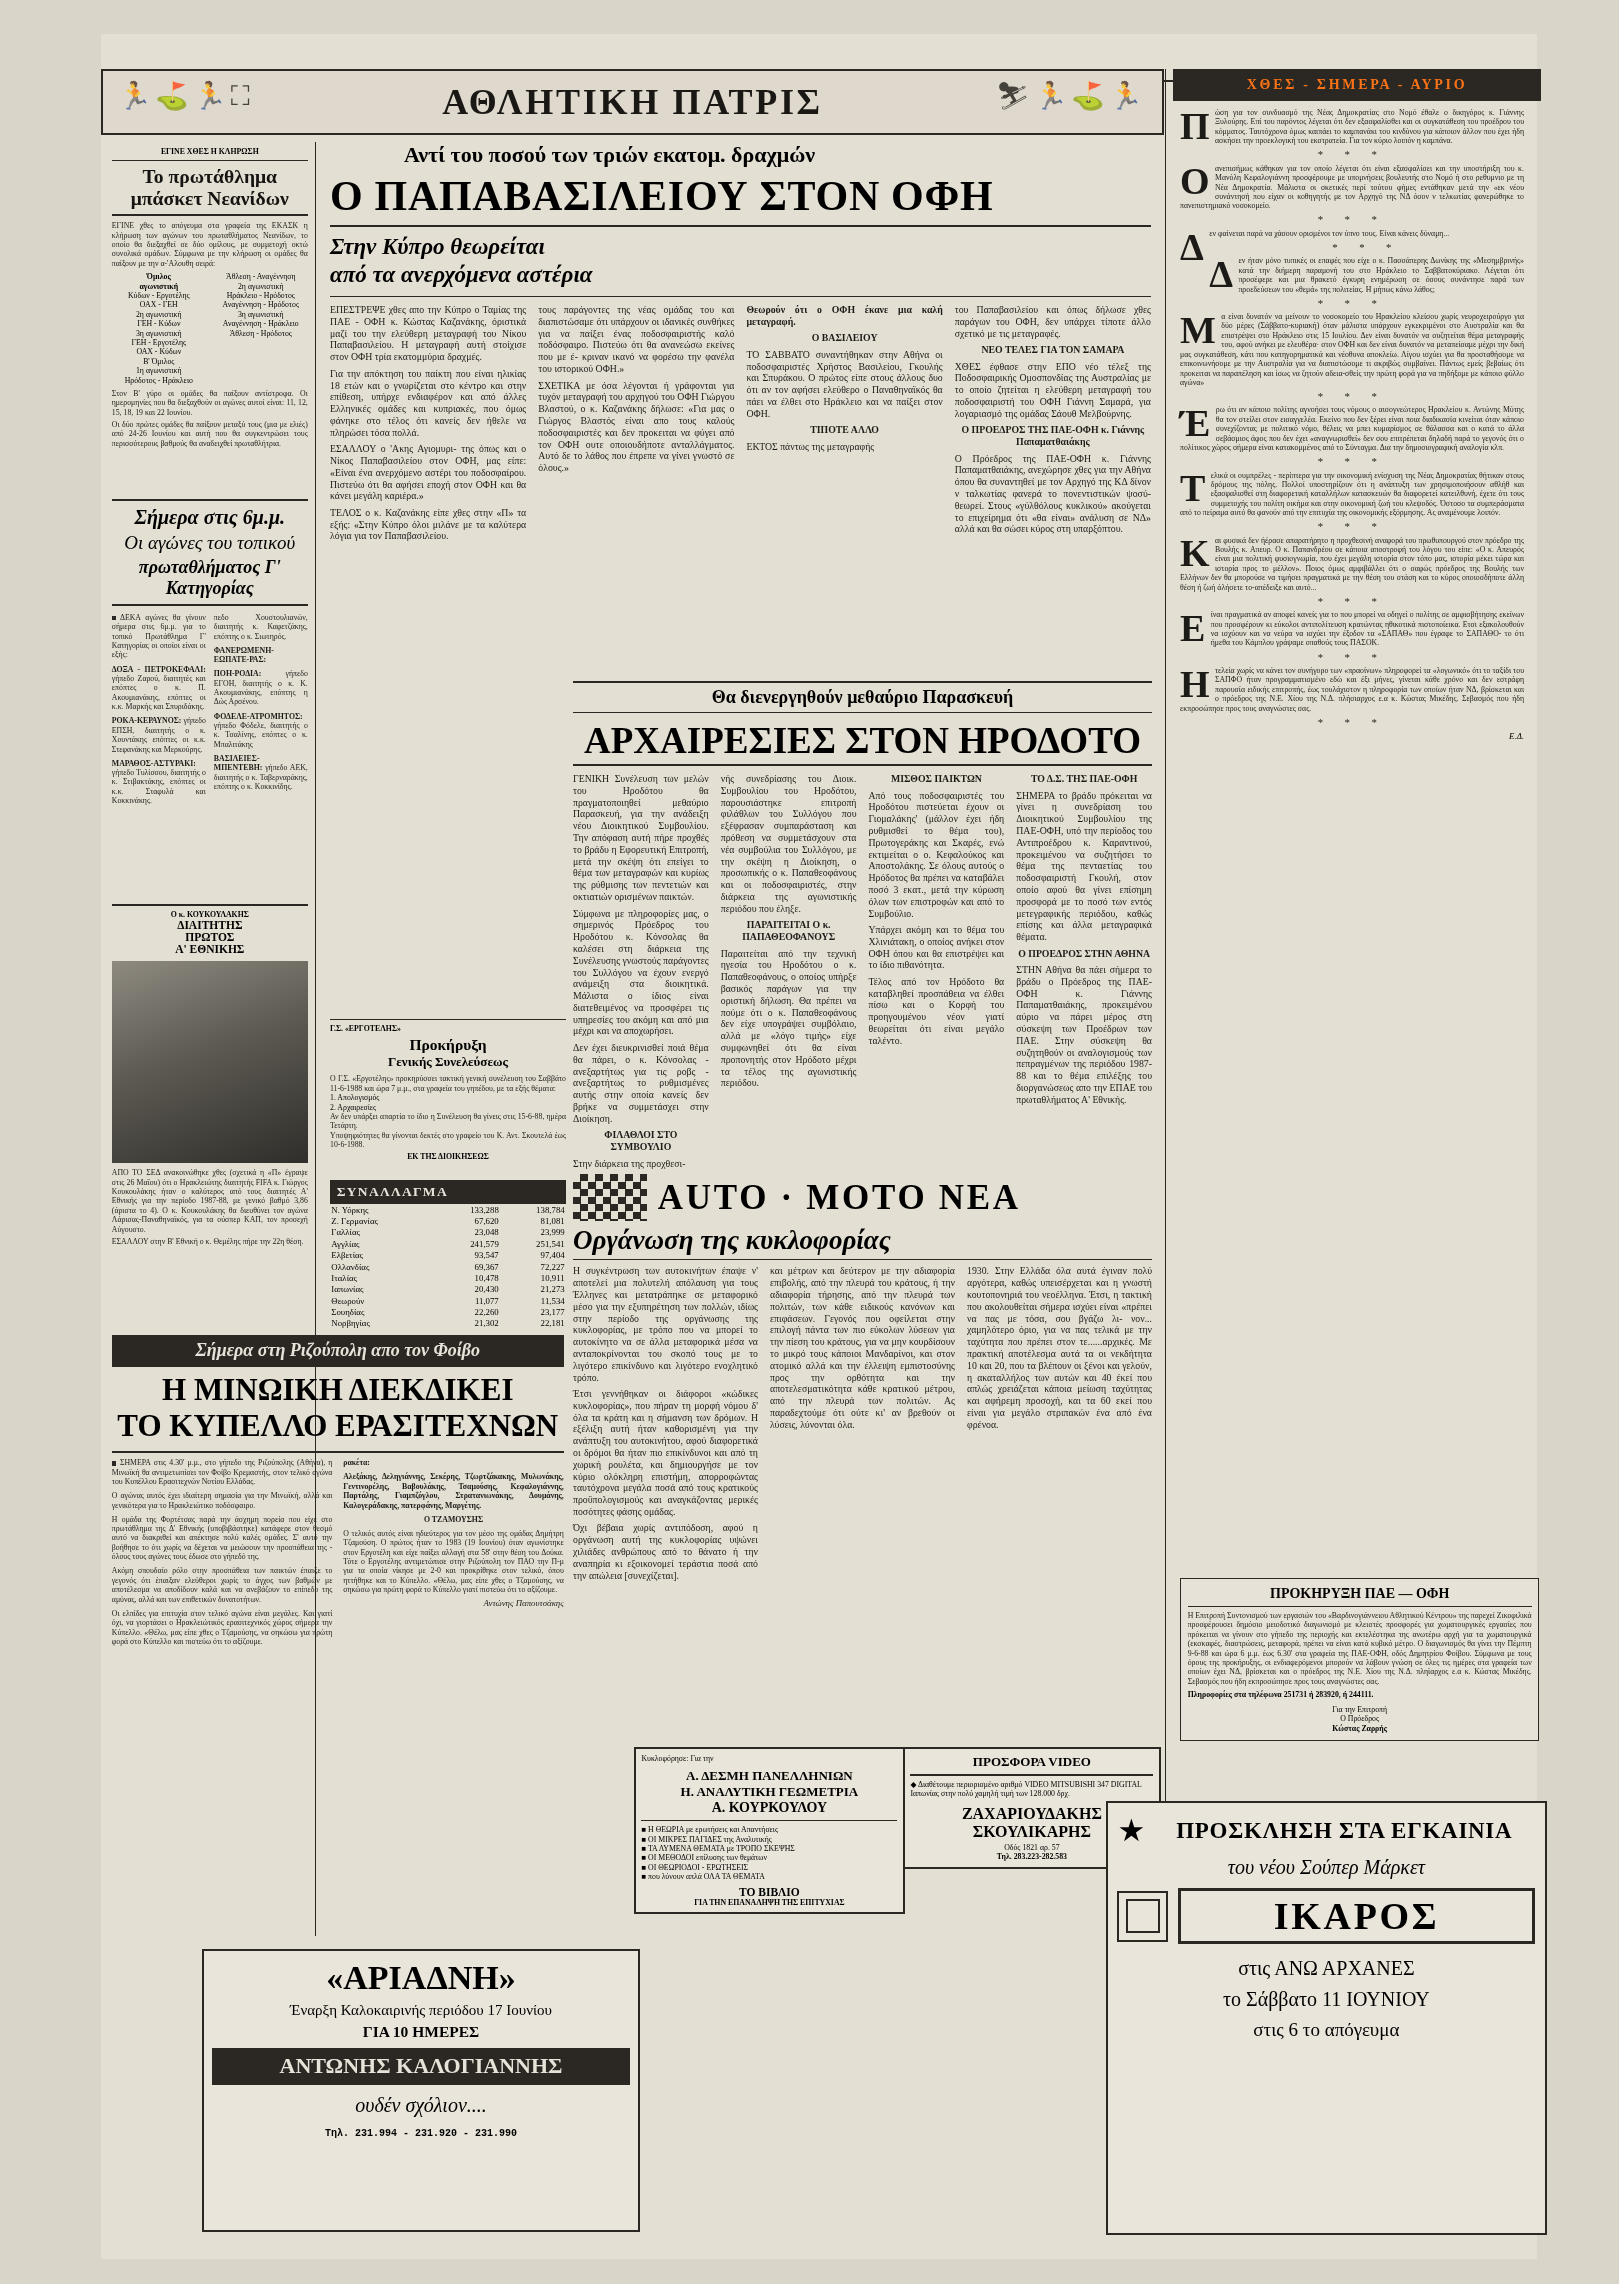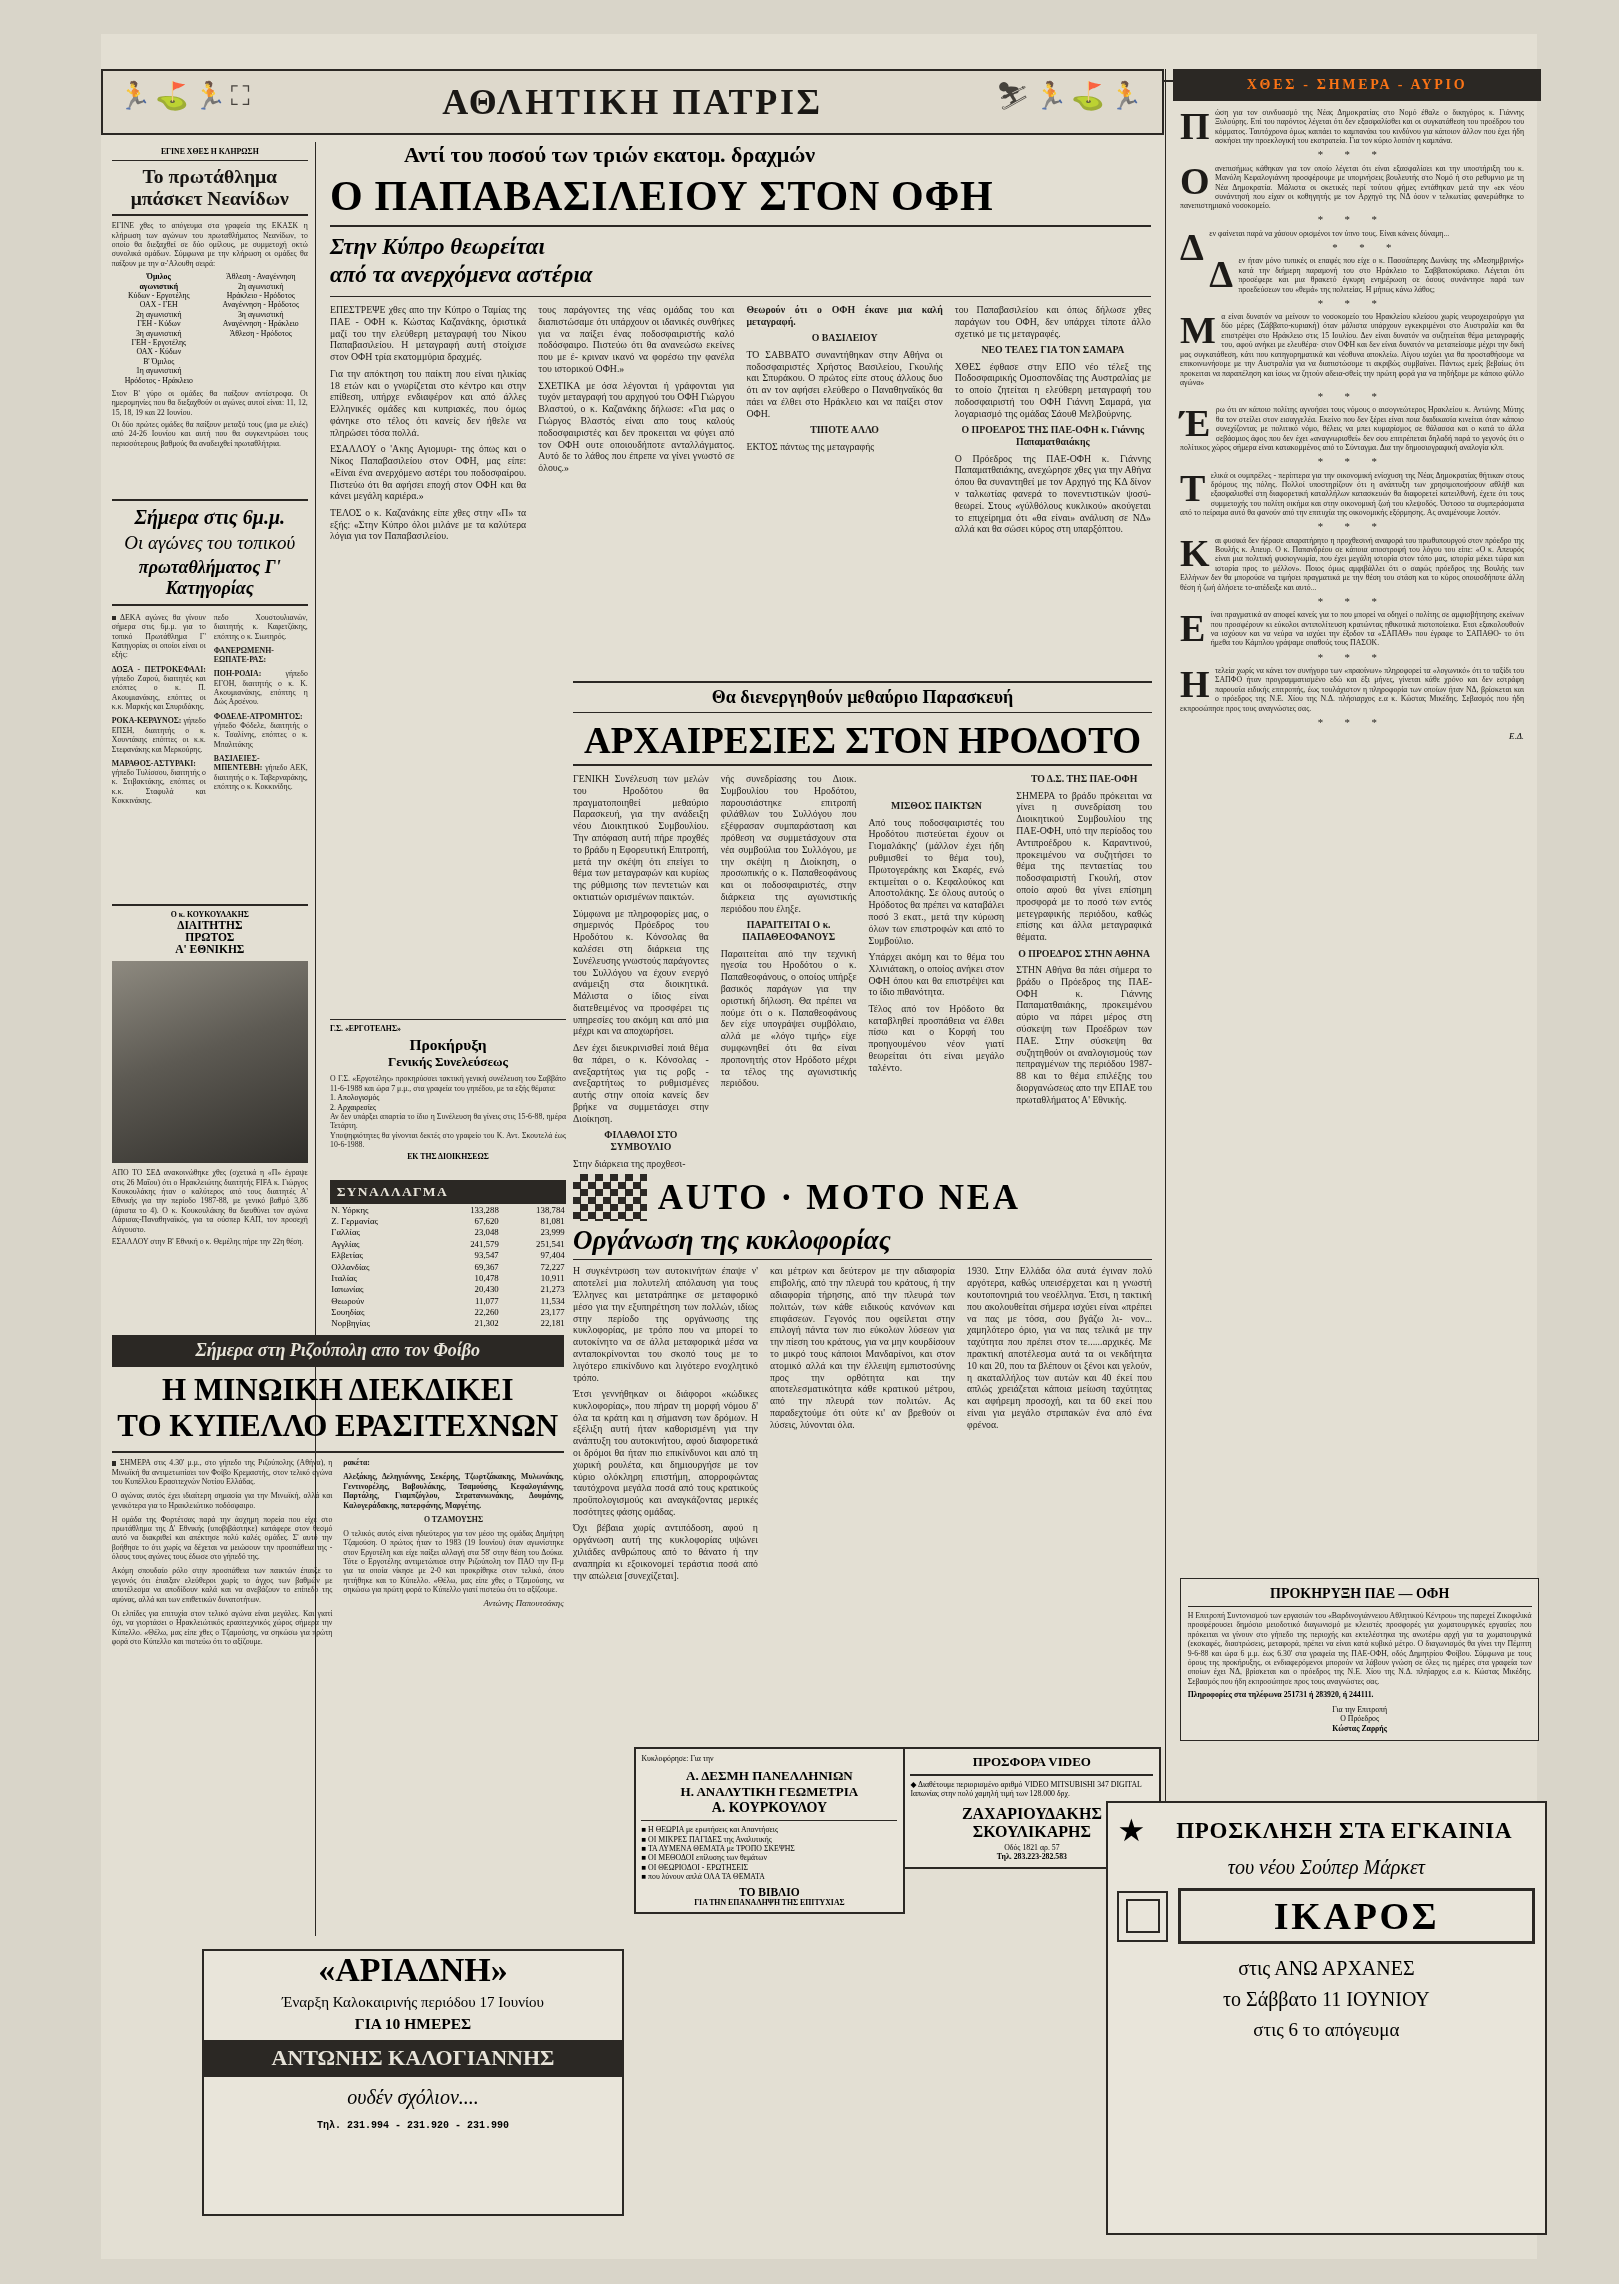--- a/index.html
+++ b/index.html
@@ -208,21 +208,21 @@
         <p>Σύμφωνα με πληροφορίες μας, ο σημερινός Πρόεδρος του Ηροδότου κ. Κόνσολας θα καλέσει στη διάρκεια της Συνέλευσης γνωστούς παράγοντες του Συλλόγου να έχουν ενεργό ανάμειξη στα διοικητικά. Μάλιστα ο ίδιος είναι διατεθειμένος να προσφέρει τις υπηρεσίες του ακόμη και από μια μέχρι και να αποχωρήσει.</p>
         <p>Δεν έχει διευκρινισθεί ποιά θέμα θα πάρει, ο κ. Κόνσολας - ανεξαρτήτως για τις ροβς - ανεξαρτήτως το ρυθμισμένες αυτής στην οποία κανείς δεν βρήκε να συμμετάσχει στην Διοίκηση.</p>
         <p class="bold ctr">ΦΙΛΑΘΛΟΙ ΣΤΟ ΣΥΜΒΟΥΛΙΟ</p>
         <p>Στην διάρκεια της προχθεσι-</p>
       </div>
       <div style="flex:1;" class="col-text">
         <p>νής συνεδρίασης του Διοικ. Συμβουλίου του Ηροδότου, παρουσιάστηκε επιτροπή φιλάθλων του Συλλόγου που εξέφρασαν συμπαράσταση και πρόθεση να συμμετάσχουν στα νέα συμβούλια του Συλλόγου, με την σκέψη η Διοίκηση, ο προσωπικής ο κ. Παπαθεοφάνους και οι ποδοσφαιριστές, στην διάρκεια της αγωνιστικής περιόδου που έληξε.</p>
         <p class="bold ctr">ΠΑΡΑΙΤΕΙΤΑΙ Ο κ. ΠΑΠΑΘΕΟΦΑΝΟΥΣ</p>
         <p>Παραιτείται από την τεχνική ηγεσία του Ηροδότου ο κ. Παπαθεοφάνους, ο οποίος υπήρξε βασικός παράγων για την οριστική δήλωση. Θα πρέπει να πούμε ότι ο κ. Παπαθεοφάνους δεν είχε υπογράψει συμβόλαιο, αλλά με «λόγο τιμής» είχε συμφωνηθεί ότι θα είναι προπονητής στον Ηρόδοτο μέχρι τα τέλος της αγωνιστικής περιόδου.</p>
       </div>
-      <div style="flex:1;margin-top:27px;" class="col-text">
+      <div style="flex:1;" class="col-text">
         <p class="bold ctr">ΜΙΣΘΟΣ ΠΑΙΚΤΩΝ</p>
         <p>Από τους ποδοσφαιριστές του Ηροδότου πιστεύεται έχουν οι Γιομαλάκης' (μάλλον έχει ήδη ρυθμισθεί το θέμα του), Πρωτογεράκης και Σκαρές, ενώ εκτιμείται ο ο. Κεφαλούκος και Αποστολάκης. Σε όλους αυτούς ο Ηρόδοτος θα πρέπει να καταβάλει ποσό 3 εκατ., μετά την κύρωση όλων των επιστροφών και από το Συμβούλιο.</p>
         <p>Υπάρχει ακόμη και το θέμα του Χλινιάτακη, ο οποίος ανήκει στον ΟΦΗ όπου και θα επιστρέψει και το ίδιο πιθανότητα.</p>
         <p>Τέλος από τον Ηρόδοτο θα καταβληθεί προσπάθεια να έλθει πίσω και ο Κορφή του προηγουμένου νέον γιατί θεωρείται ότι είναι μεγάλο ταλέντο.</p>
       </div>
       <div style="flex:1;" class="col-text">
         <p class="bold ctr">ΤΟ Δ.Σ. ΤΗΣ ΠΑΕ-ΟΦΗ</p>
         <p>ΣΗΜΕΡΑ το βράδυ πρόκειται να γίνει η συνεδρίαση του Διοικητικού Συμβουλίου της ΠΑΕ-ΟΦΗ, υπό την περίοδος του Αντιπροέδρου κ. Καραντινού, προκειμένου να συζητήσει το θέμα της πενταετίας του ποδοσφαιριστή Γκουλή, στον οποίο αφού θα γίνει επίσημη προσφορά με το ποσό των εντός μετεγραφικής περιόδου, καθώς επίσης και άλλα μεταγραφικά θέματα.</p>
         <p class="bold ctr">Ο ΠΡΟΕΔΡΟΣ ΣΤΗΝ ΑΘΗΝΑ</p>
         <p>ΣΤΗΝ Αθήνα θα πάει σήμερα το βράδυ ο Πρόεδρος της ΠΑΕ-ΟΦΗ κ. Γιάννης Παπαματθαιάκης, προκειμένου αύριο να πάρει μέρος στη σύσκεψη των Προέδρων των ΠΑΕ. Στην σύσκεψη θα συζητηθούν οι αναλογισμούς των πεπραγμένων της περιόδου 1987-88 και το θέμα επιλέξης του διοργανώσεως απο την ΕΠΑΕ του πρωταθλήματος Α' Εθνικής.</p>
@@ -379,21 +379,21 @@
           <div><span>■ </span>ΟΙ ΜΙΚΡΕΣ ΠΑΓΙΔΕΣ της Αναλυτικής</div>
           <div><span>■ </span>ΤΑ ΛΥΜΕΝΑ ΘΕΜΑΤΑ με ΤΡΟΠΟ ΣΚΕΨΗΣ</div>
           <div><span>■ </span>ΟΙ ΜΕΘΟΔΟΙ επίλυσης των θεμάτων</div>
           <div><span>■ </span>ΟΙ ΘΕΩΡΙΟΔΟΙ - ΕΡΩΤΗΣΕΙΣ</div>
           <div><span>■ </span>που λύνουν απλά ΟΛΑ ΤΑ ΘΕΜΑΤΑ</div>
         </div>
     <div class="ctr bold" style="margin-top:4px;font-size:11.5px;">ΤΟ ΒΙΒΛΙΟ</div>
     <div class="ctr bold tiny">ΓΙΑ ΤΗΝ ΕΠΑΝΑΛΗΨΗ ΤΗΣ ΕΠΙΤΥΧΙΑΣ</div>
   </div>
 
-  <div class="ad-box abs" style="left:101px;top:1915px;width:418px;height:263px;padding:0;">
+  <div class="ad-box abs" style="left:101px;top:1915px;width:418px;height:263px;padding:8px;">
     <div class="ctr" style="font-size:34px;font-weight:bold;">«ΑΡΙΑΔΝΗ»</div>
     <div class="ctr" style="font-size:15px;margin-top:5.4px;">Έναρξη Καλοκαιρινής περιόδου 17 Ιουνίου</div>
     <div class="ctr" style="font-size:15.5px;font-weight:bold;margin-top:4px;">ΓΙΑ 10 ΗΜΕΡΕΣ</div>
     <div class="ctr blackbar" style="font-size:22px;font-weight:bold;margin-top:6.7px;padding:5.4px 0;">ΑΝΤΩΝΗΣ ΚΑΛΟΓΙΑΝΝΗΣ</div>
     <div class="ctr script" style="font-size:20px;margin-top:9.4px;">ουδέν σχόλιον....</div>
     <div class="ctr" style="font-size:10px;font-weight:bold;margin-top:10.8px;font-family:Liberation Mono, monospace;">Τηλ. 231.994 - 231.920 - 231.990</div>
   </div>
 
   <div class="abs" style="left:1005px;top:1767px;width:418px;height:411px;border:2px solid #2b2824;background:#e9e5da;padding:9.4px;">
     <div style="display:flex;align-items:center;gap:8px;">

